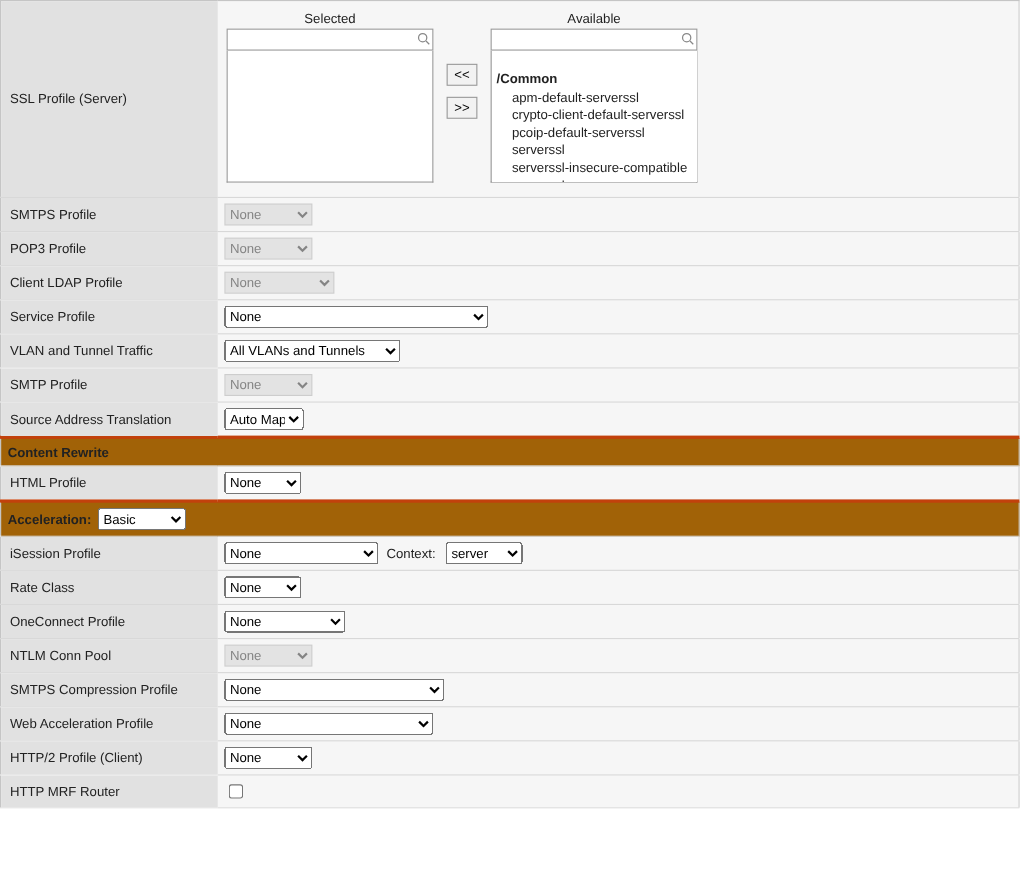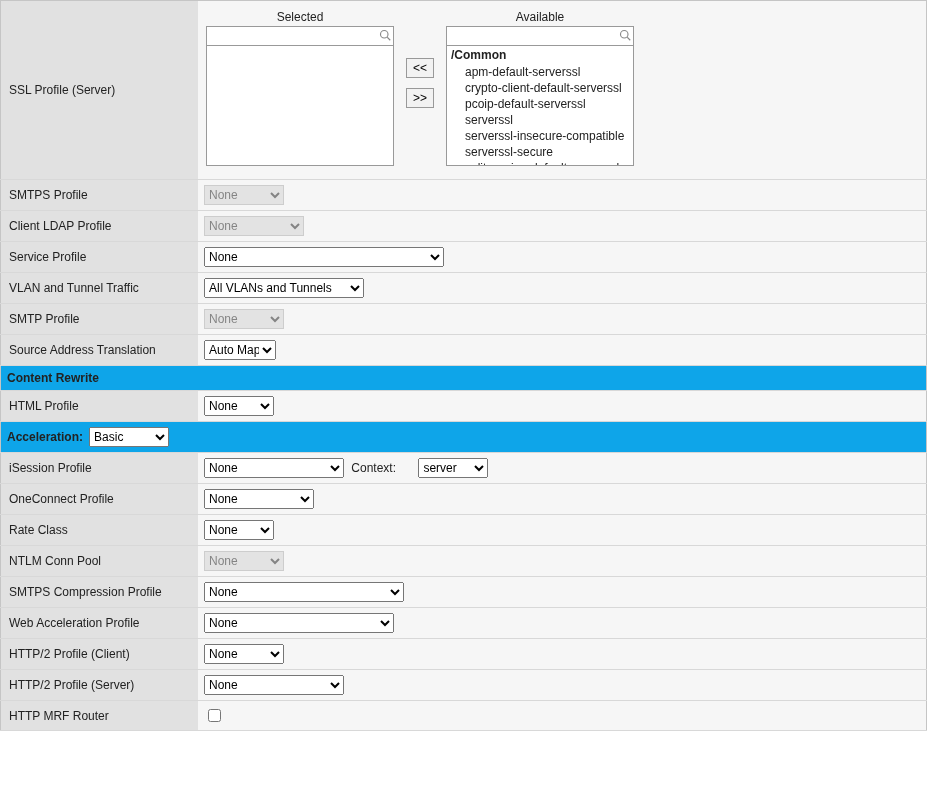--- a/index.html
+++ b/index.html
@@ -24,24 +24,24 @@
   .label-cell {
     width: 183px;
     background: #e1e1e1;
     padding-left: 8px !important;
     position: relative;
   }
   .value-cell {
     background: #f6f6f6;
   }
   .section-header {
-    background: #0ea5e9;
+    background: #a16207;
     font-weight: bold;
     padding: 6px 4px;
-    border-top: 1px solid #c2410c;
+    border-top: 3px solid #c2410c;
     border-bottom: 1px solid #a0a0a0;
   }
   .acc-section {
     display: flex;
     align-items: center;
     gap: 6px;
     font-weight: bold;
   }
   select {
     font-size: 12px;
@@ -93,20 +93,21 @@
     border: 1px solid #999;
     border-top: none;
     overflow-y: scroll;
     box-sizing: border-box;
     background: #fff;
     font-size: 12px;
   }
   .listbox .group-hdr {
     font-weight: bold;
     padding: 2px 4px;
+    margin-top: 16px;
   }
   .listbox .opt {
     padding: 1px 4px 1px 18px;
     white-space: nowrap;
     cursor: default;
   }
   .mover-btns {
     display: flex;
     flex-direction: column;
     gap: 10px;
@@ -126,21 +127,21 @@
     top: 6px;
     width: 14px;
     height: 14px;
     border: 1px solid #888;
     text-align: center;
     line-height: 12px;
     font-size: 11px;
     cursor: pointer;
     background: #f3f3f3;
   }
-  .ctx-lbl { margin-left: 4px; margin-right: 19px; }
+  .ctx-lbl { margin-left: 4px; margin-right: 6px; }
 </style>
 </head>
 <body>
 
 <table class="config-table">
 
   <tbody>
       <tr>
     <td class="label-cell">SSL Profile (Server)</td>
     <td class="value-cell">
@@ -185,20 +186,24 @@
         </div>
       </div>
     </td>
   </tr>
 
   <tr>
     <td class="label-cell">SMTPS Profile</td>
     <td class="value-cell"><select class="disabled-sel" disabled="" style="width:80px"><option>None</option></select></td>
   </tr>
   <tr>
+    <td class="label-cell">POP3 Profile</td>
+    <td class="value-cell"><select class="disabled-sel" disabled="" style="width:80px"><option>None</option></select></td>
+  </tr>
+  <tr>
     <td class="label-cell">Client LDAP Profile</td>
     <td class="value-cell"><select class="disabled-sel" disabled="" style="width:100px"><option>None</option></select></td>
   </tr>
   <tr>
     <td class="label-cell">Service Profile</td>
     <td class="value-cell"><select style="width:240px"><option>None</option></select></td>
   </tr>
   <tr>
     <td class="label-cell">VLAN and Tunnel Traffic</td>
     <td class="value-cell"><select style="width:160px"><option>All VLANs and Tunnels</option></select></td>
@@ -231,46 +236,42 @@
 
   <tr>
     <td class="label-cell">iSession Profile</td>
     <td class="value-cell">
       <select style="width:140px"><option>None</option></select>
       <span class="ctx-lbl">Context:</span>
       <select style="width:70px"><option>server</option></select>
     </td>
   </tr>
   <tr>
+    <td class="label-cell">Rate Class</td>
+    <td class="value-cell"><select style="width:70px"><option>None</option></select></td>
+  </tr>
+  <tr>
     <td class="label-cell">OneConnect Profile</td>
     <td class="value-cell"><select style="width:110px"><option>None</option></select></td>
   </tr>
   <tr>
-    <td class="label-cell">Rate Class</td>
-    <td class="value-cell"><select style="width:70px"><option>None</option></select></td>
-  </tr>
-  <tr>
     <td class="label-cell">NTLM Conn Pool</td>
     <td class="value-cell"><select class="disabled-sel" disabled="" style="width:80px"><option>None</option></select></td>
   </tr>
   <tr>
     <td class="label-cell">SMTPS Compression Profile</td>
     <td class="value-cell"><select style="width:200px"><option>None</option></select></td>
   </tr>
   <tr>
     <td class="label-cell">Web Acceleration Profile</td>
     <td class="value-cell"><select style="width:190px"><option>None</option></select></td>
   </tr>
   <tr>
     <td class="label-cell">HTTP/2 Profile (Client)</td>
     <td class="value-cell"><select style="width:80px"><option>None</option></select></td>
   </tr>
   <tr>
-    <td class="label-cell">HTTP/2 Profile (Server)</td>
-    <td class="value-cell"><select style="width:140px"><option>None</option></select></td>
-  </tr>
-  <tr>
     <td class="label-cell">HTTP MRF Router</td>
     <td class="value-cell"><input type="checkbox" style=""></td>
   </tr>
 
 </tbody>
   </table>
 
 </body></html>

